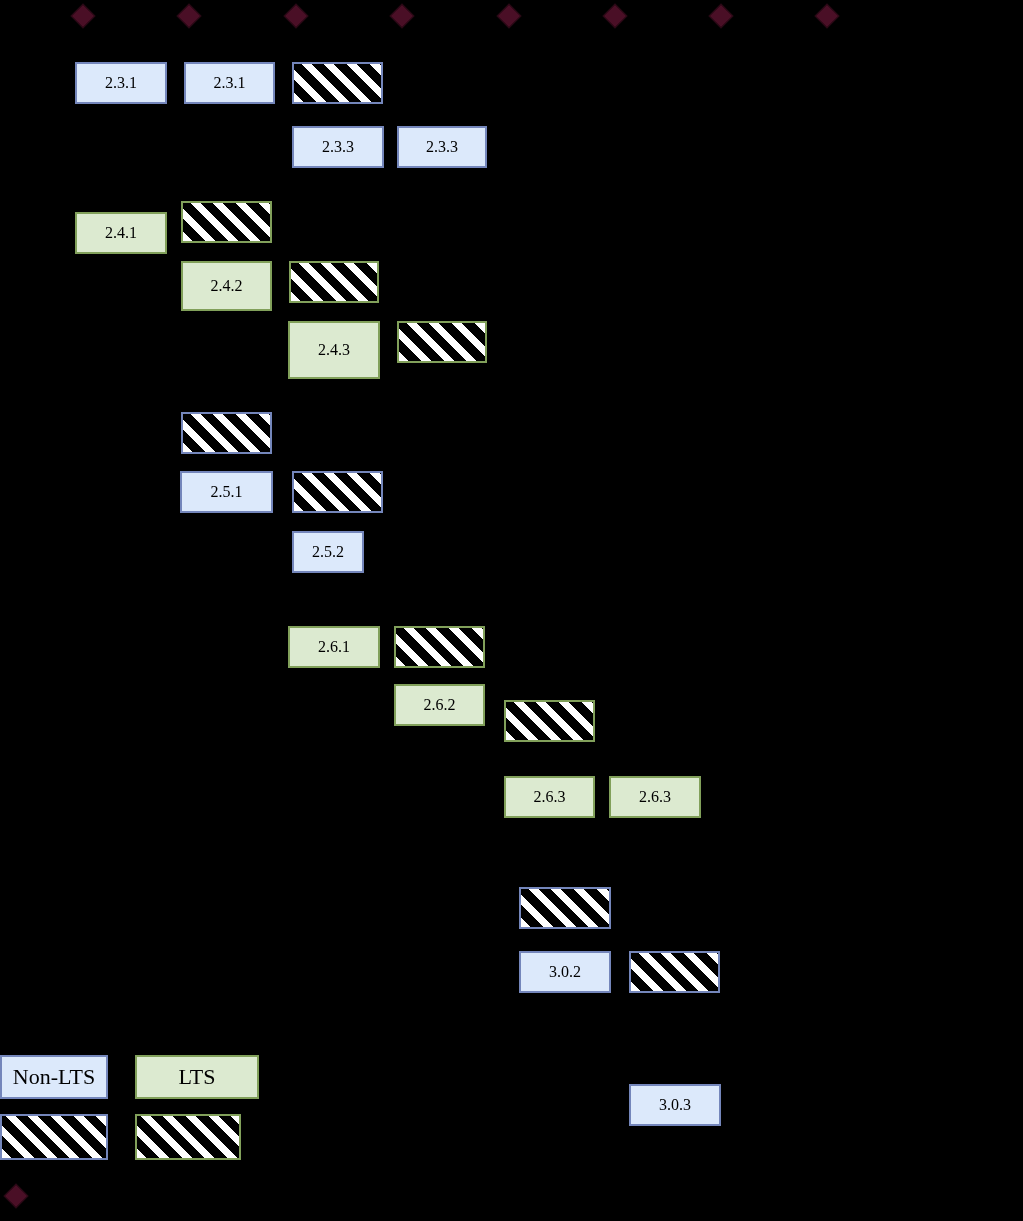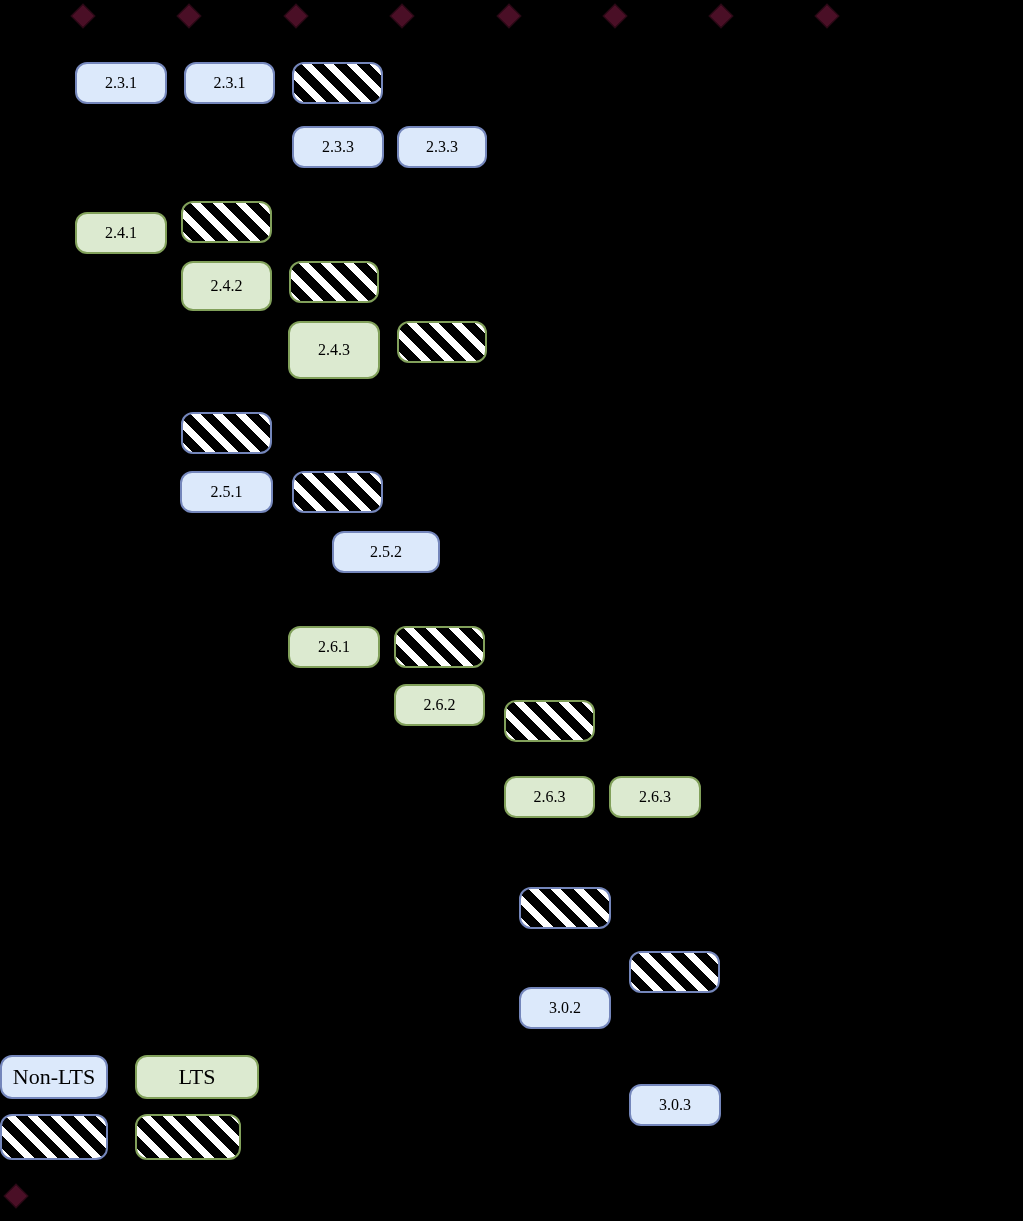--- a/index.html
+++ b/index.html
@@ -26,21 +26,20 @@
   }
   .box{
     position:absolute;
     box-sizing:border-box;
     display:flex;
     align-items:center;
     justify-content:center;
     font-size:16px;
     color:var(--text);
     line-height:1;
-    border-radius:12px;
   }
   .nonlts.solid{
     background:var(--nonlts-fill);
     border:2px solid var(--nonlts-border);
   }
   .lts.solid{
     background:var(--lts-fill);
     border:2px solid var(--lts-border);
   }
   .nonlts.hatched{
@@ -92,29 +91,29 @@
       <div class="box nonlts solid" style="left: 397px; top: 126px; width: 90px; height: 42px;">2.3.3</div>
       <div class="box lts solid" style="left: 75px; top: 212px; width: 92px; height: 42px;">2.4.1</div>
       <div class="box lts hatched" style="left: 181px; top: 201px; width: 91px; height: 42px;"></div>
       <div class="box lts solid" style="left: 181px; top: 261px; width: 91px; height: 50px;">2.4.2</div>
       <div class="box lts hatched" style="left: 289px; top: 261px; width: 90px; height: 42px;"></div>
       <div class="box lts solid" style="left: 288px; top: 321px; width: 92px; height: 58px;">2.4.3</div>
       <div class="box lts hatched" style="left: 397px; top: 321px; width: 90px; height: 42px;"></div>
       <div class="box nonlts hatched" style="left: 181px; top: 412px; width: 91px; height: 42px;"></div>
       <div class="box nonlts solid" style="left: 180px; top: 471px; width: 93px; height: 42px;">2.5.1</div>
       <div class="box nonlts hatched" style="left: 292px; top: 471px; width: 91px; height: 42px;"></div>
-      <div class="box nonlts solid" style="left: 292px; top: 531px; width: 108px; height: 42px; margin-left: 40px;">2.5.2</div>
+      <div class="box nonlts solid" style="left: 292px; top: 531px; width: 72px; height: 42px;">2.5.2</div>
       <div class="box lts solid" style="left: 288px; top: 626px; width: 92px; height: 42px;">2.6.1</div>
       <div class="box lts hatched" style="left: 394px; top: 626px; width: 91px; height: 42px;"></div>
       <div class="box lts solid" style="left: 394px; top: 684px; width: 91px; height: 42px;">2.6.2</div>
       <div class="box lts hatched" style="left: 504px; top: 700px; width: 91px; height: 42px;"></div>
       <div class="box lts solid" style="left: 504px; top: 776px; width: 91px; height: 42px;">2.6.3</div>
       <div class="box lts solid" style="left: 609px; top: 776px; width: 92px; height: 42px;">2.6.3</div>
       <div class="box nonlts hatched" style="left: 519px; top: 887px; width: 92px; height: 42px;"></div>
-      <div class="box nonlts solid" style="left: 519px; top: 951px; width: 92px; height: 42px; margin-top: 36px;">3.0.2</div>
+      <div class="box nonlts solid" style="left: 519px; top: 951px; width: 92px; height: 42px;">3.0.2</div>
       <div class="box nonlts hatched" style="left: 629px; top: 951px; width: 91px; height: 42px;"></div>
       <div class="box nonlts solid" style="left: 629px; top: 1084px; width: 92px; height: 42px;">3.0.3</div>
     </div>
 
   <div class="box nonlts solid legend-box" id="legend-nonlts">Non-LTS</div>
 
   <div class="box lts solid legend-box" id="legend-lts">LTS</div>
 
   <div class="box nonlts hatched legend-box" id="legend-nonlts-hatched"></div>
 

